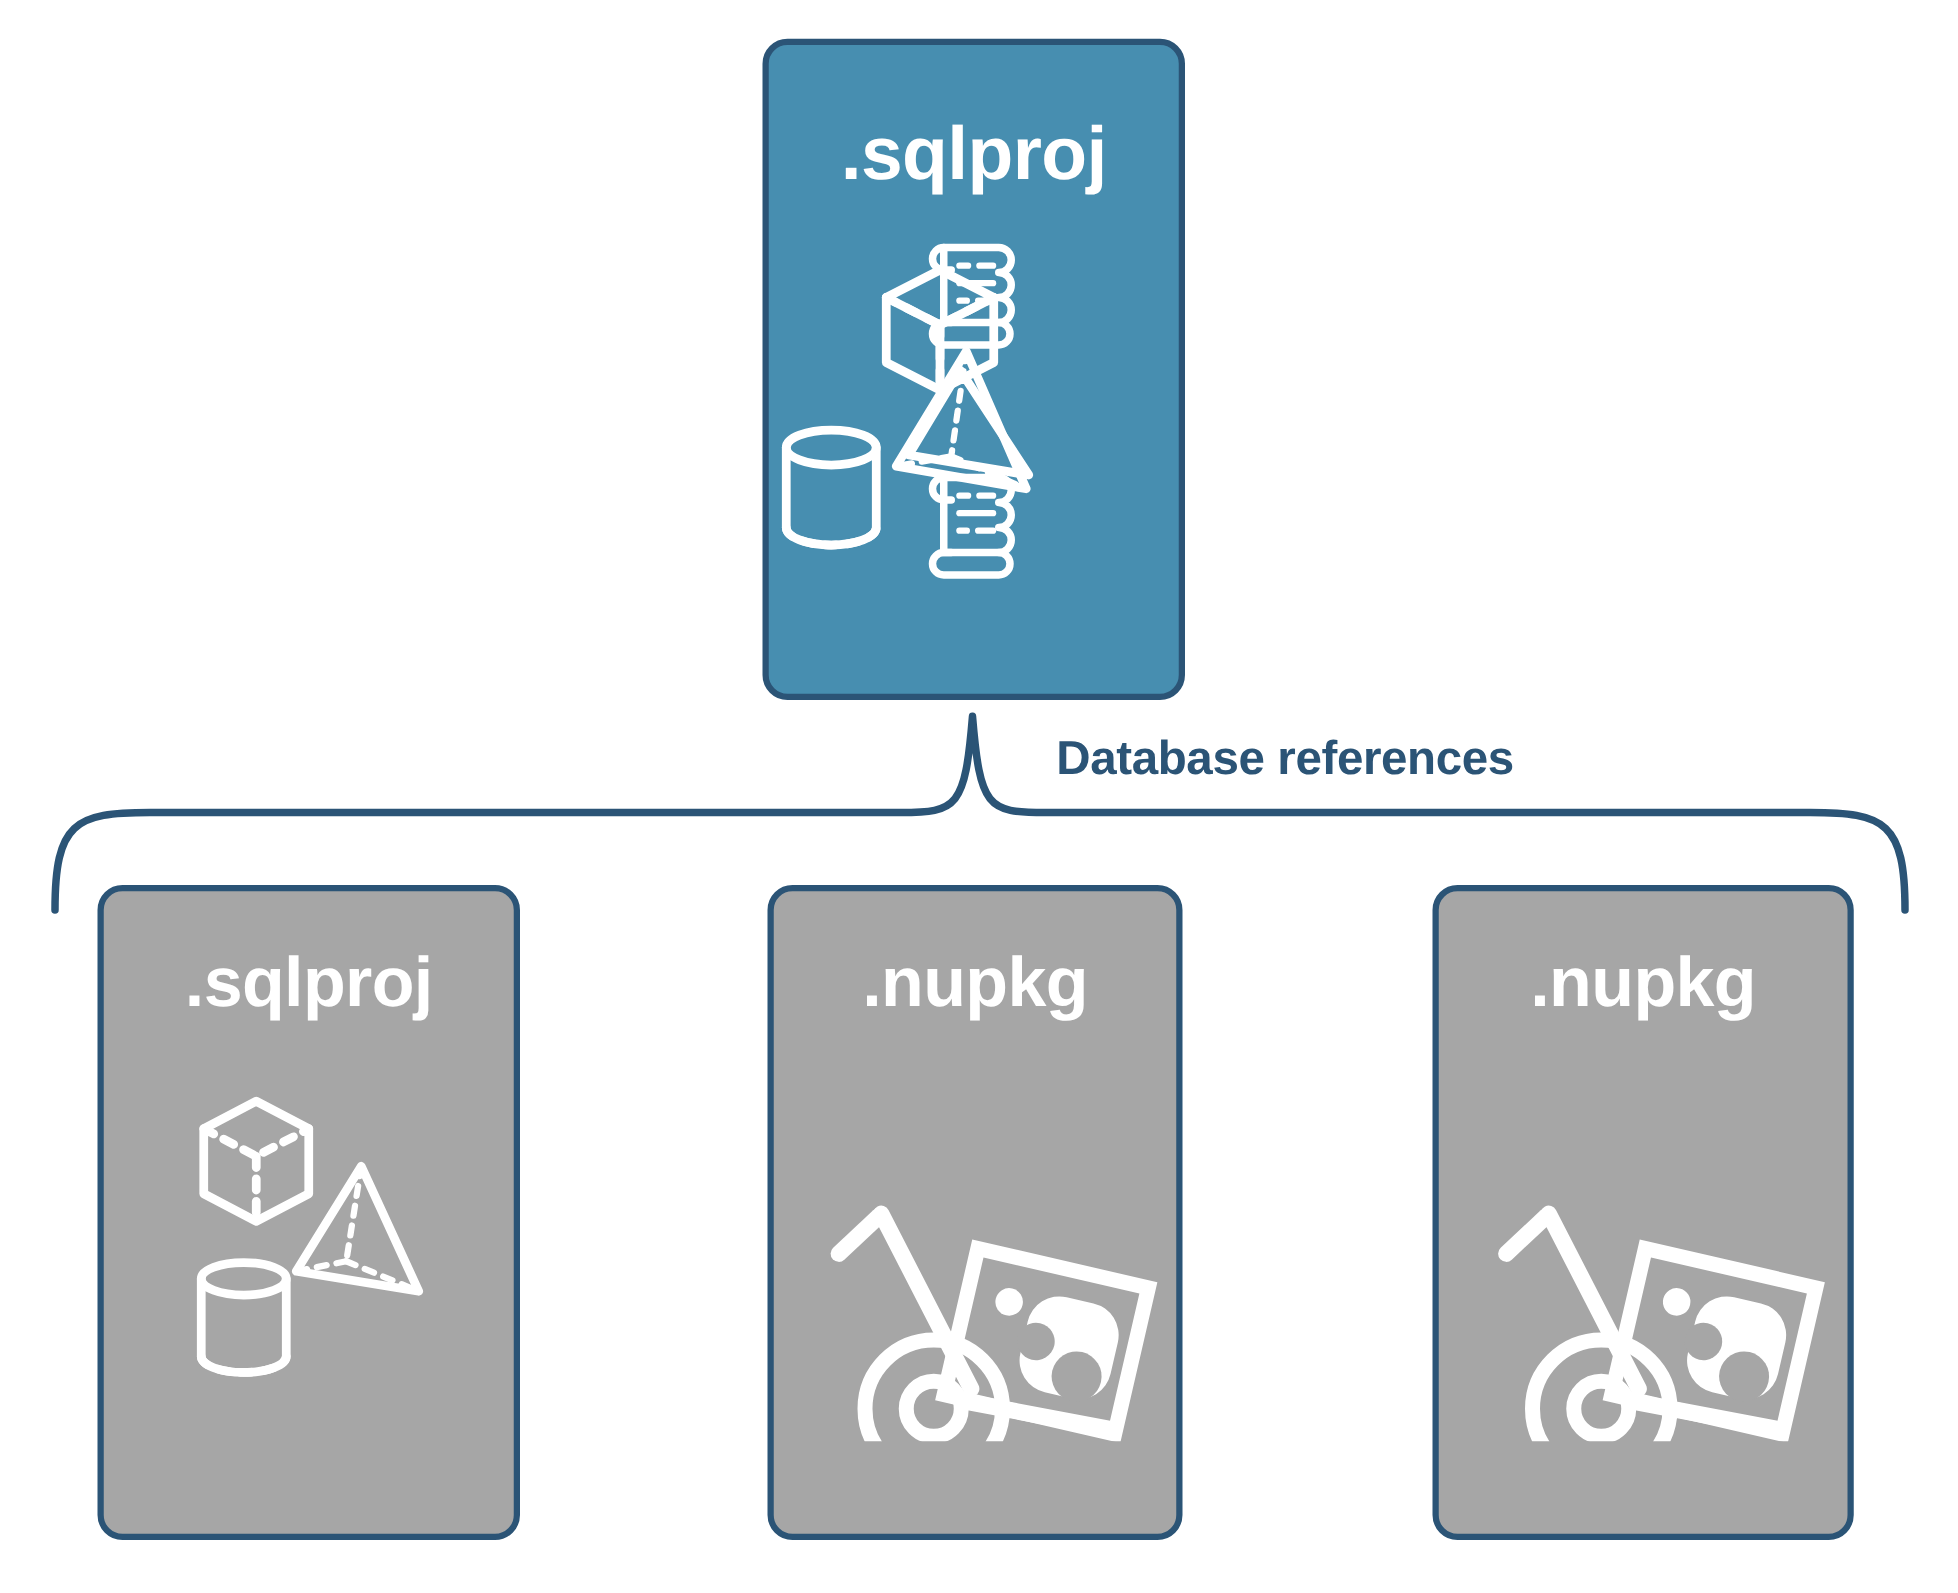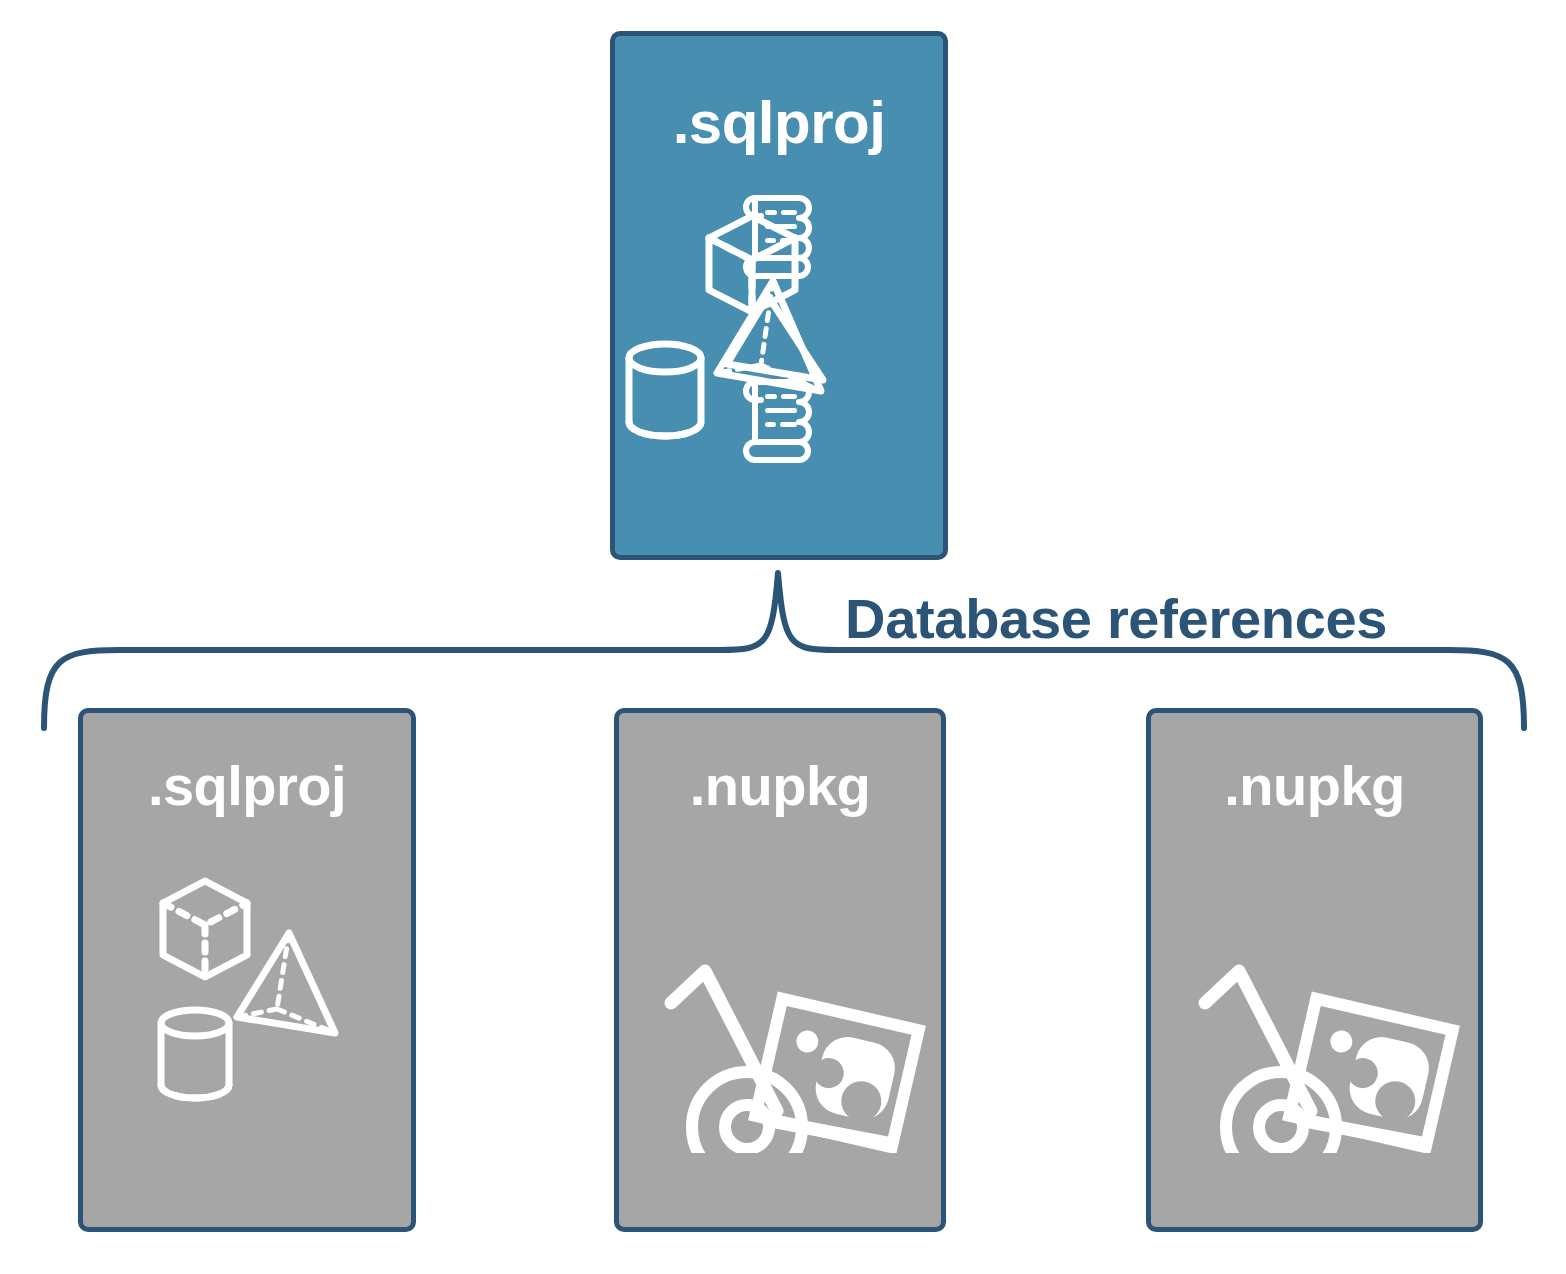--- a/index.html
+++ b/index.html
@@ -14,21 +14,21 @@
     position: relative;
     width: 1566px;
     height: 1274px;
     background: #ffffff;
     overflow: hidden;
   }
   
   .card {
     position: absolute;
     border: 5px solid #2B5476;
-    border-radius: 10px;
+    border-radius: 20px;
     box-sizing: border-box;
   }
   .card.blue   { background: #478EB0; }
   .card.gray   { background: #A6A6A6; }
 
   .card-title {
     position: absolute;
     left: 0;
     right: 0;
     text-align: center;
@@ -52,21 +52,21 @@
     left: 0;
     top: 540px;
     width: 1566px;
     height: 200px;
     pointer-events: none;
   }
   #bracket-label {
     position: absolute;
     left: 845px;
     top: 586px;
-    font-size: 56px;
+    font-size: 38px;
     font-weight: bold;
     color: #2B5476;
     letter-spacing: -0.3px;
     white-space: nowrap;
     font-family: "Liberation Sans", sans-serif;
   }
 </style>
 </head>
 <body>
 

